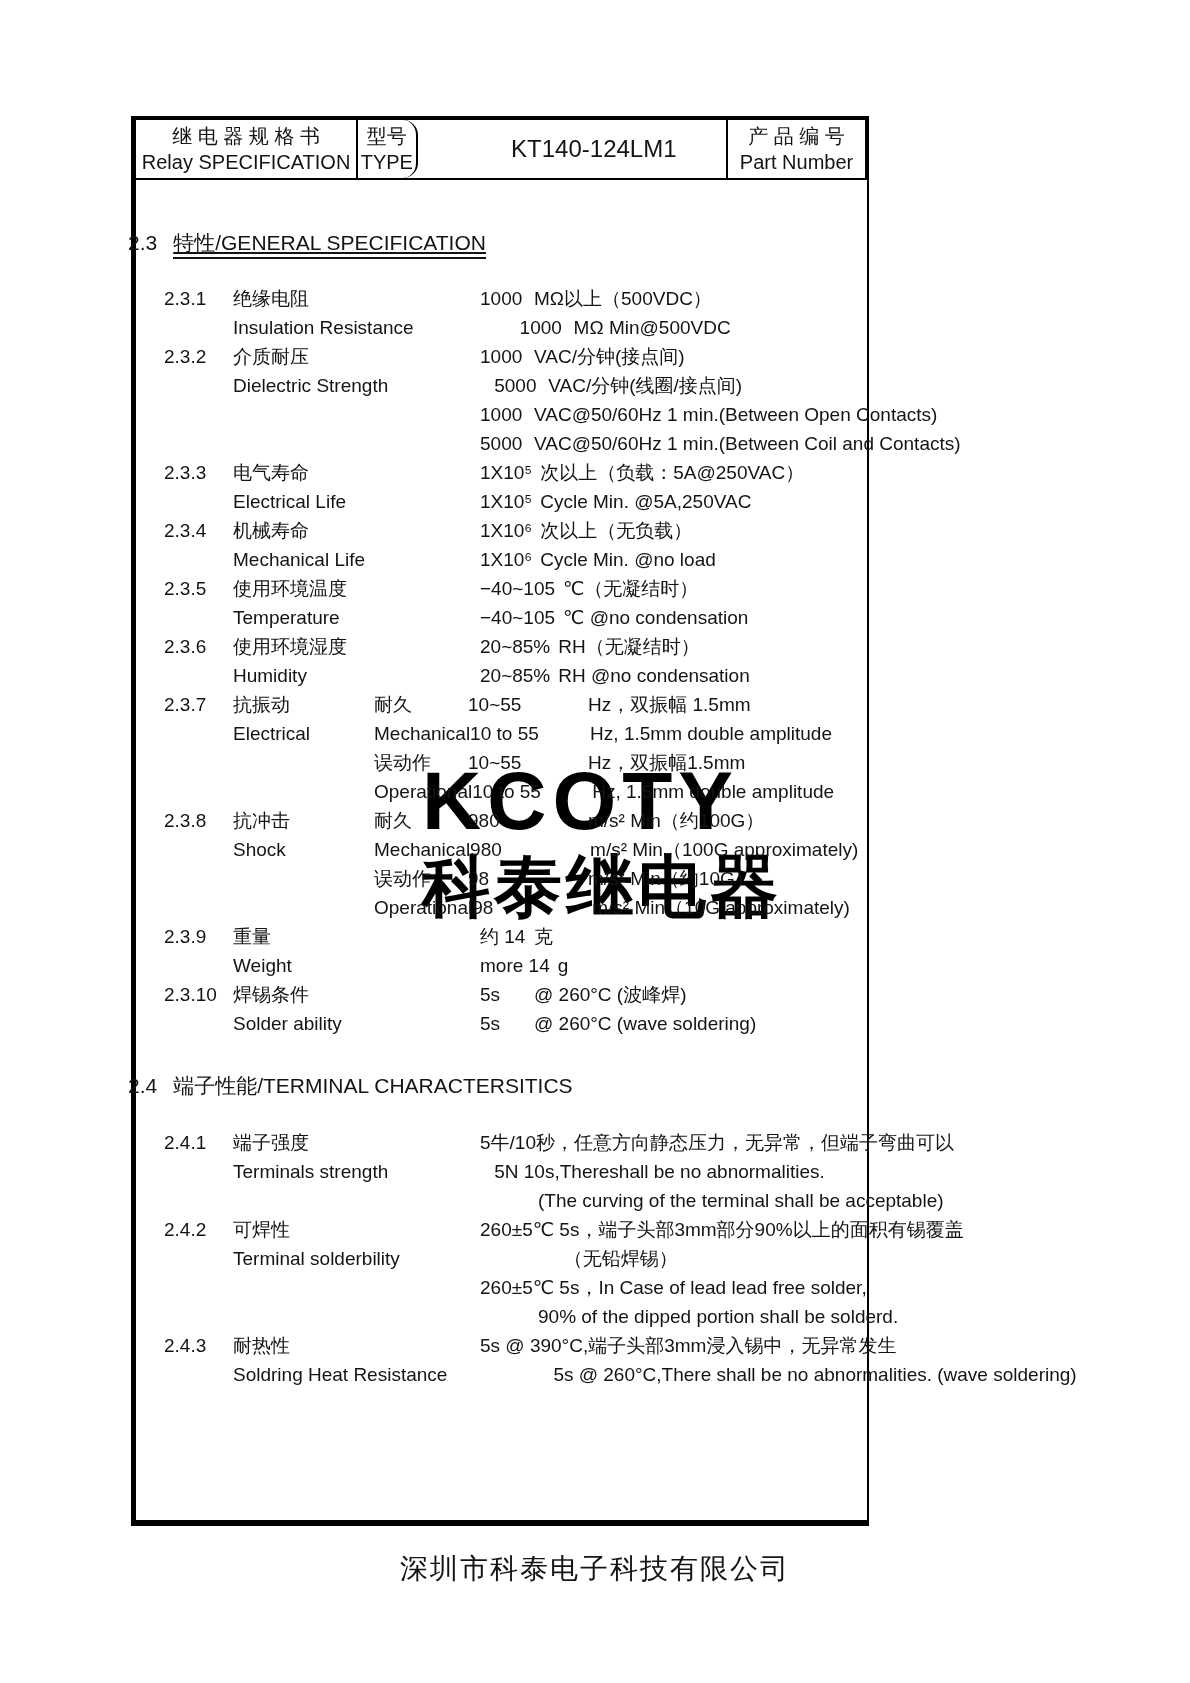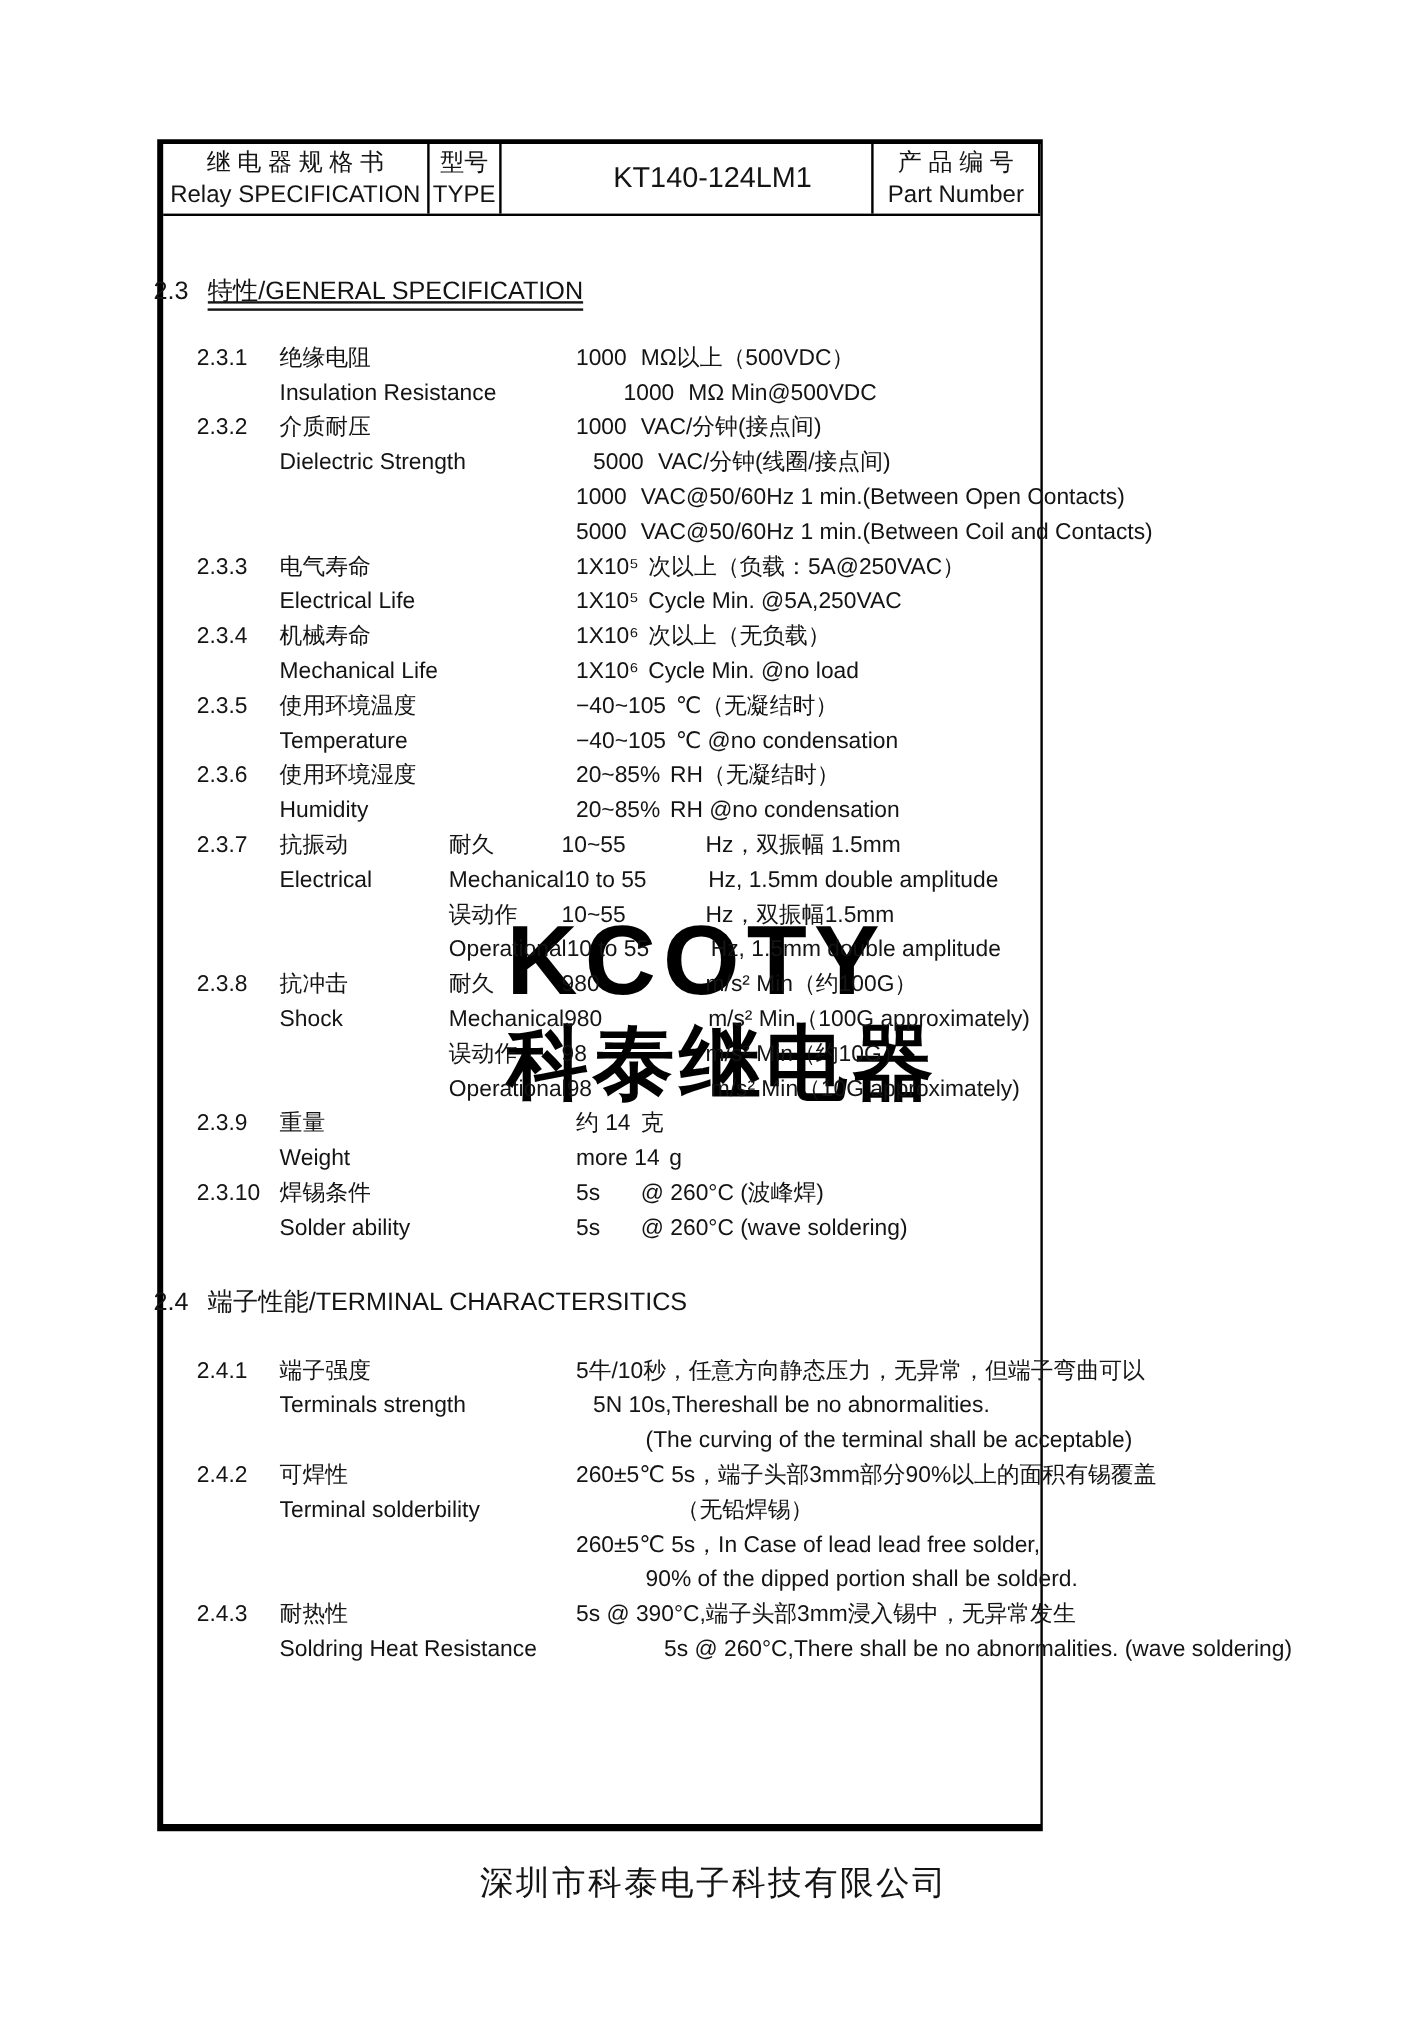--- a/index.html
+++ b/index.html
@@ -21,21 +21,21 @@
     box-sizing:border-box; border:2px solid #000;
     border-left-width:5px; border-top-width:4px; border-bottom-width:6px;
     z-index:1; background:transparent;margin-left:28px;
   }
   .header-row { display:flex; height:60px; border-bottom:2px solid #000; box-sizing:border-box; }
   .hcell {
     border-right:2px solid #000; box-sizing:border-box;
     display:flex; flex-direction:column; justify-content:center; align-items:center;
     text-align:center; white-space:nowrap; overflow:hidden;
   }
-  .hc1 { width:240px; } .hc2 { width:64px; } .hc3 { width:332px;padding-left:44px; } .hc4 { width:150px; } .hc5 { flex:1; border-right:none; }
+  .hc1 { width:240px; } .hc2 { width:64px;border-radius:15px; } .hc3 { width:332px;padding-left:44px; } .hc4 { width:150px; } .hc5 { flex:1; border-right:none; }
   .hline { font-size:20px; line-height:26px; }
   .type-value { font-size:24px; line-height:56px; }
   
   .section { position:absolute; left:0; width:1190px; z-index:2; }
   #sec0 { top:230px; } #sec1 { top:1073px; }
   .sec-heading { position:absolute; left:128px; top:0; font-size:21px; line-height:26px; display:flex; gap:16px; white-space:nowrap; }
   .sec-title.underlined { border-bottom:2px solid #141414; padding-bottom:1px;text-decoration:underline; }
   .rows { position:absolute; left:164px; width:807px; }
   #sec0 .rows { top:54px; } #sec1 .rows { top:55px; }
   .row { display:flex; height:29px; line-height:29px; font-size:19px; white-space:nowrap; }

